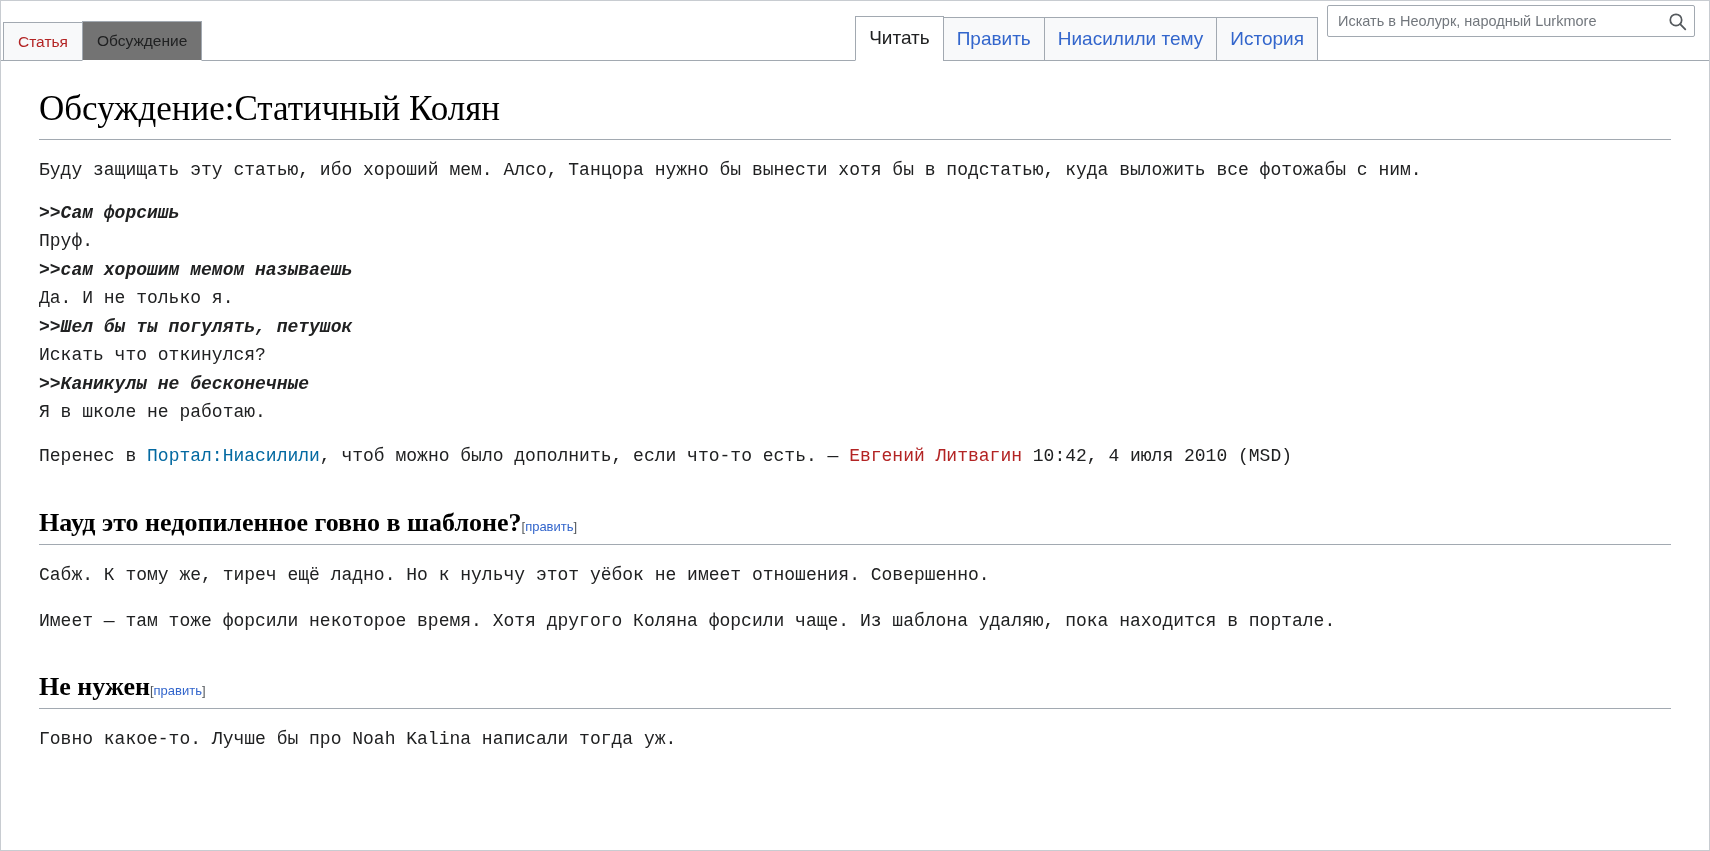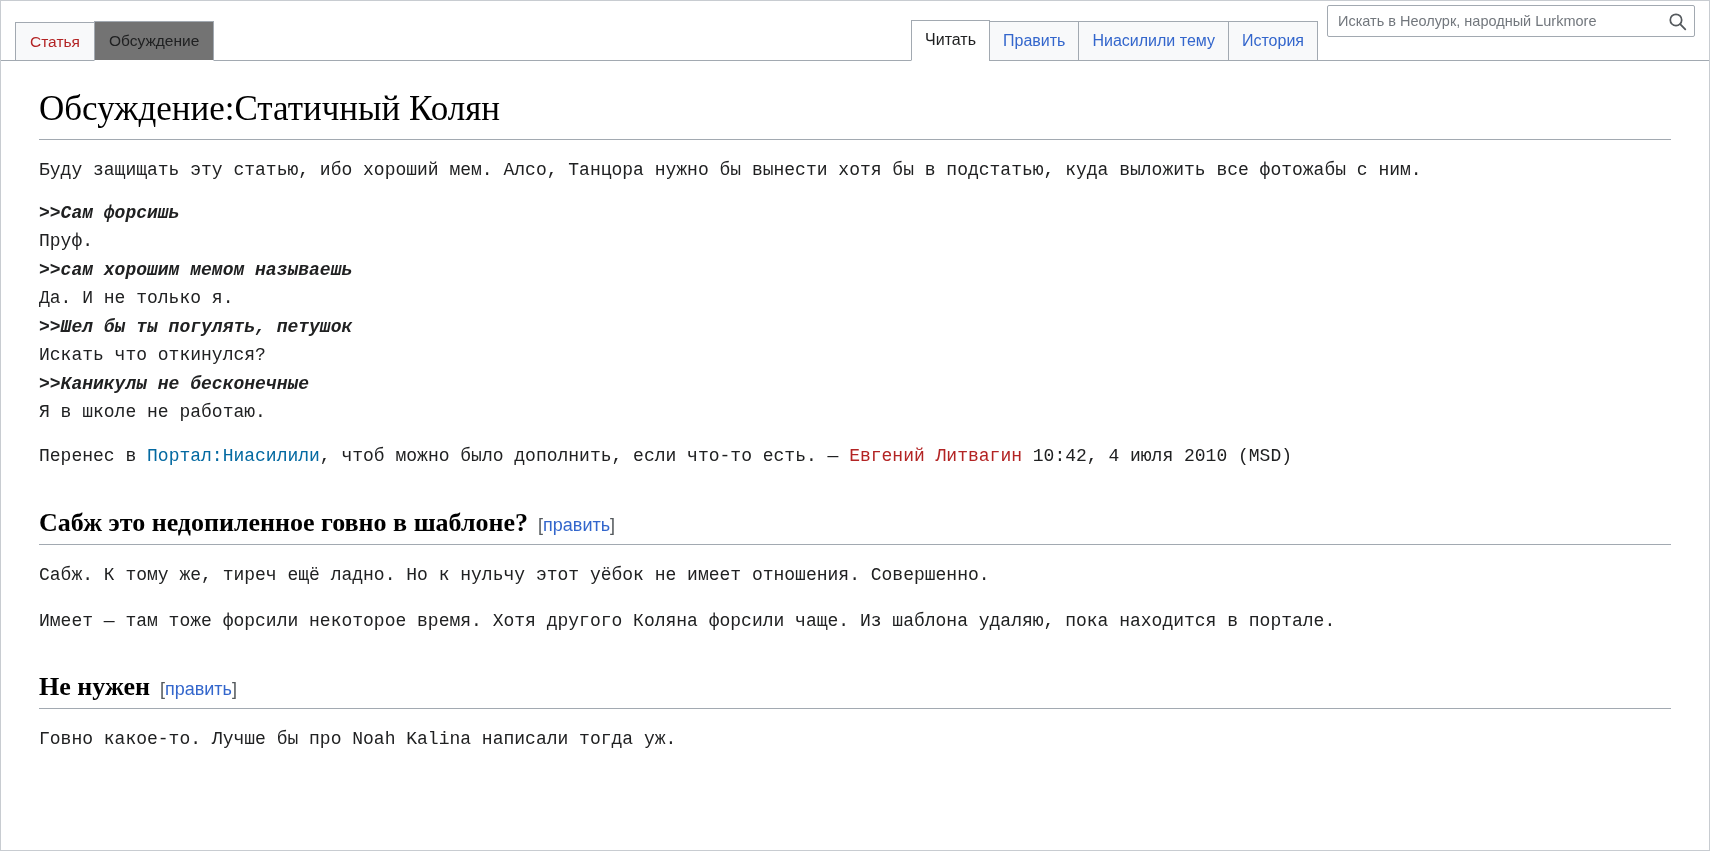--- a/index.html
+++ b/index.html
@@ -25,21 +25,21 @@
 
   
   .topbar {
     position: relative;
     height: 60px;
     border-bottom: 1px solid #a2a9b1;
     box-sizing: border-box;
   }
   .ns-tabs {
     position: absolute;
-    left: 14px;
+    left: 2px;
     bottom: -1px;
     display: flex;
     align-items: flex-end;
     gap: 0;
     font-size: 15.5px;
   }
   .ns-tab {
     padding: 10px 14px 10px 14px;
     line-height: 1.1;
     background: #f8f9fa;
@@ -55,21 +55,21 @@
     border-bottom-color: #ffffff;
     color: #202122;
     padding-bottom: 11px;
   }
   .view-tabs {
     position: absolute;
     right: 392px;
     bottom: -1px;
     display: flex;
     align-items: flex-end;
-    font-size: 16px;
+    font-size: 19px;
     text-align: center;
   }
   .view-tab {
     padding: 10px 13px;
     color: #3366cc;
     background: #f8f9fa;
     border: 1px solid #a2a9b1;
     border-bottom: 1px solid #a2a9b1;
     margin-right: -1px;
     cursor: pointer;
@@ -152,24 +152,23 @@
     font-weight: bold;
     font-size: 26px;
     line-height: 1.3;
     margin: 34px 0 0 0;
     padding-bottom: 5px;
     border-bottom: 1px solid #a2a9b1;
     color: #000;
   }
   .editsection {
     font-family: "Liberation Sans", sans-serif;
-    font-size: 18px;
+    font-size: 13px;
     font-weight: normal;
     color: #54595d;
-    margin-left: 10px;
     white-space: nowrap;
   }
   .editsection a { color: #3366cc; text-decoration: none; cursor: pointer; }
   .sig-date { color: #202122; }
 </style>
 </head>
 <body>
 
 <div class="page">
 
@@ -231,21 +230,21 @@
         <div>Я в школе не работаю.</div>
       </div>
 
       <p class="para">
         <span>Перенес в </span><a class="link">Портал:Ниасилили</a><span>, чтоб можно было дополнить, если что-то есть. — </span><a class="newlink">Евгений Литвагин</a><span class="sig-date"> 10:42, 4 июля 2010 (MSD)</span>
       </p>
 
     </div>
 
     <h2 class="section">
-      <span>Сабж это недопиленное говно в шаблоне?</span><span class="editsection"><span>[</span><a>править</a><span>]</span></span>
+      <span>Науд это недопиленное говно в шаблоне?</span><span class="editsection"><span>[</span><a>править</a><span>]</span></span>
     </h2>
 
     <div class="body-text">
       <p class="para">Сабж. К тому же, тиреч ещё ладно. Но к нульчу этот уёбок не имеет отношения. Совершенно.</p>
       <p class="para indent1">Имеет — там тоже форсили некоторое время. Хотя другого Коляна форсили чаще. Из шаблона удаляю, пока находится в портале.</p>
     </div>
 
     <h2 class="section">
       <span>Не нужен</span><span class="editsection"><span>[</span><a>править</a><span>]</span></span>
     </h2>

